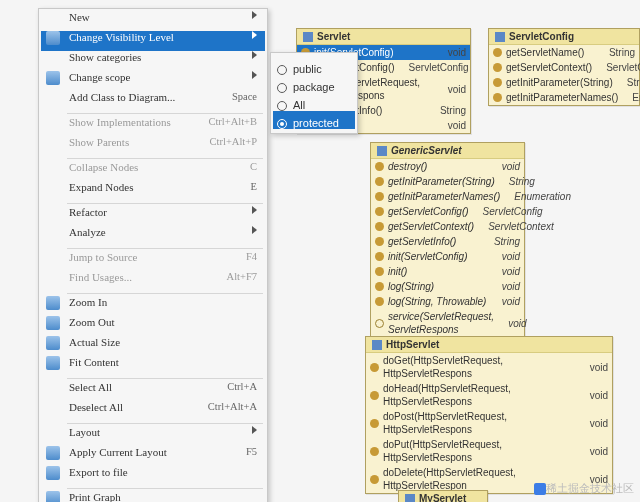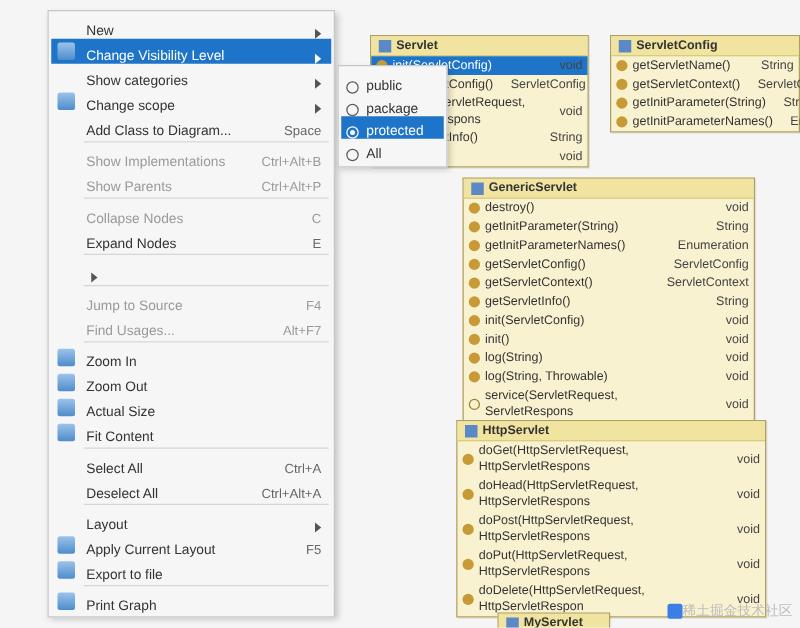--- a/index.html
+++ b/index.html
@@ -19,24 +19,25 @@
     position: absolute;
     background: #f6f6f6;
     border: 1px solid #c8c8c8;
     box-shadow: 2px 2px 5px rgba(0,0,0,0.2);
     padding: 2px;
     z-index: 50;
   }
   .menu .icon-col { width: 24px; text-align: center; flex: 0 0 24px; }
   .menu .row {
     display: flex;
-    align-items: flex-end;
+    align-items: flex-start;
     height: 20px;
     padding-right: 8px;
     cursor: default;
+    font-family: Liberation Serif, serif;
   }
   .menu .row.disabled { color: #9a9a9a; }
   .menu .row.selected { background: #1e74c8; color: #fff; }
   .menu .label { flex: 1; padding-left: 4px; }
   .menu .shortcut { color: #666; padding-left: 16px; font-size: 10.5px; }
   .menu .row.selected .shortcut,
   .menu .row.disabled .shortcut { color: inherit; }
   .menu .sep { height: 1px; background: #d6d6d6; margin: 2px 2px 2px 26px; }
   .menu .arrow {
     width: 0; height: 0;
@@ -162,21 +163,21 @@
         <span class="ret">String</span>
       </div>
       <div class="member">
         <span class="mico"></span>
         <span>getInitParameterNames()</span>
         <span class="ret">Enumeration</span>
       </div>
     </div>
 </div>
 
-<div class="class" id="cls-generic" style="left:370px; top:142px; width:234px;">
+<div class="class" id="cls-generic" style="left:370px; top:142px; width:155px;font-style:italic;">
   <div class="title">
       <span class="tico"></span>
       <span>GenericServlet</span>
     </div>
   <div class="members">
       <div class="member">
         <span class="mico"></span>
         <span>destroy()</span>
         <span class="ret">void</span>
       </div>
@@ -323,20 +324,26 @@
       <span class="shortcut">C</span>
     </div>
     <div class="row">
       <span class="icon-col"></span>
       <span class="label">Expand Nodes</span>
       <span class="shortcut">E</span>
     </div>
     <div class="sep"></div>
     <div class="row">
       <span class="icon-col"></span>
+      <span class="label">Refactor</span>
+      <span class="arrow"></span>
+    </div>
+    <div class="row">
+      <span class="icon-col"></span>
+      <span class="label">Analyze</span>
       <span class="arrow"></span>
     </div>
     <div class="sep"></div>
     <div class="row disabled">
       <span class="icon-col"></span>
       <span class="label">Jump to Source</span>
       <span class="shortcut">F4</span>
     </div>
     <div class="row disabled">
       <span class="icon-col"></span>
@@ -394,27 +401,27 @@
   </div>
 
 <div class="submenu" id="vis-sub" style="left:270px; top:52px; width:88px;">
     <div class="row">
       <span class="radio"></span>
       <span>public</span>
     </div>
     <div class="row">
       <span class="radio"></span>
       <span>package</span>
+    </div>
+    <div class="row">
+      <span class="radio"></span>
+      <span>All</span>
     </div>
     <div class="row sel">
       <span class="radio checked"></span>
       <span>protected</span>
     </div>
-    <div class="row">
-      <span class="radio"></span>
-      <span>All</span>
-    </div>
   </div>
 
 <div class="watermark">
   <span class="logo"></span>
   <span>稀土掘金技术社区</span>
 </div>
 
 </body></html>

